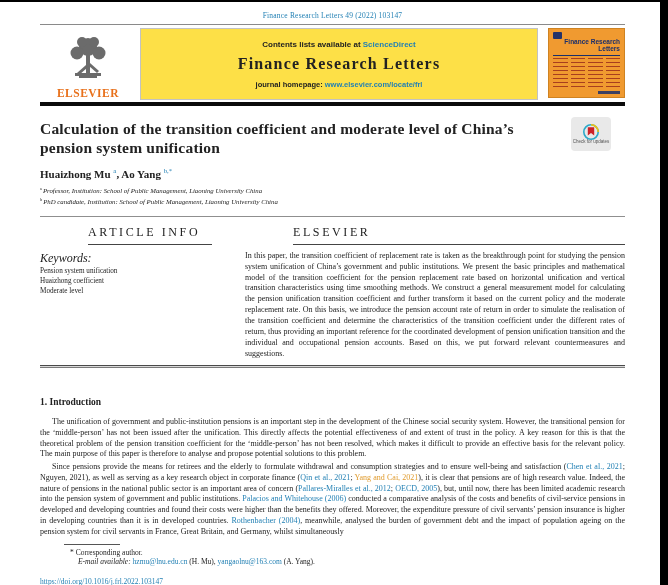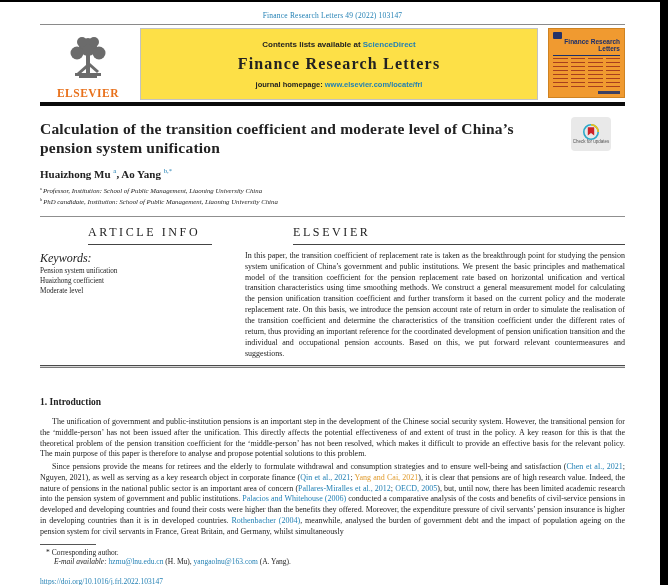--- a/index.html
+++ b/index.html
@@ -69,21 +69,21 @@
   .kw-label { margin-top:6px; font-size:12px; font-style:italic; }
   .kw { font-size:7.2px; line-height:1.4; }
   .abs-text { margin-top:6px; font-size:8px; line-height:1.37; text-align:justify; color:#1c1c1c; }
 
   h2 { margin-top:29px; font-size:9.5px; font-weight:700; color:#222; }
   .body-p { margin-top:9px; font-size:8px; line-height:1.345; text-align:justify; color:#1c1c1c; }
   .body-p.indent { text-indent:12px; margin-top:2px; }
   .body-p:first-of-type { margin-top:10px; }
 
   
-  .footnote { margin-top:7px; }
+  .footnote { margin-top:7px;margin-left:24px; }
   .fn-rule { width:56px; border-top:1px solid #555; }
   .fn-line1 { margin-top:3px; font-size:7.5px; padding-left:6px; }
   .fn-line2 { font-size:7.5px; padding-left:14px; }
   .doi-line { margin-top:11px; font-size:7.5px; }
   .doi-line a { color:#2380b4; text-decoration:none; }
   .foot-line { font-size:7.5px; line-height:1.35; color:#1c1c1c; }
 </style>
 </head>
 <body>
 

